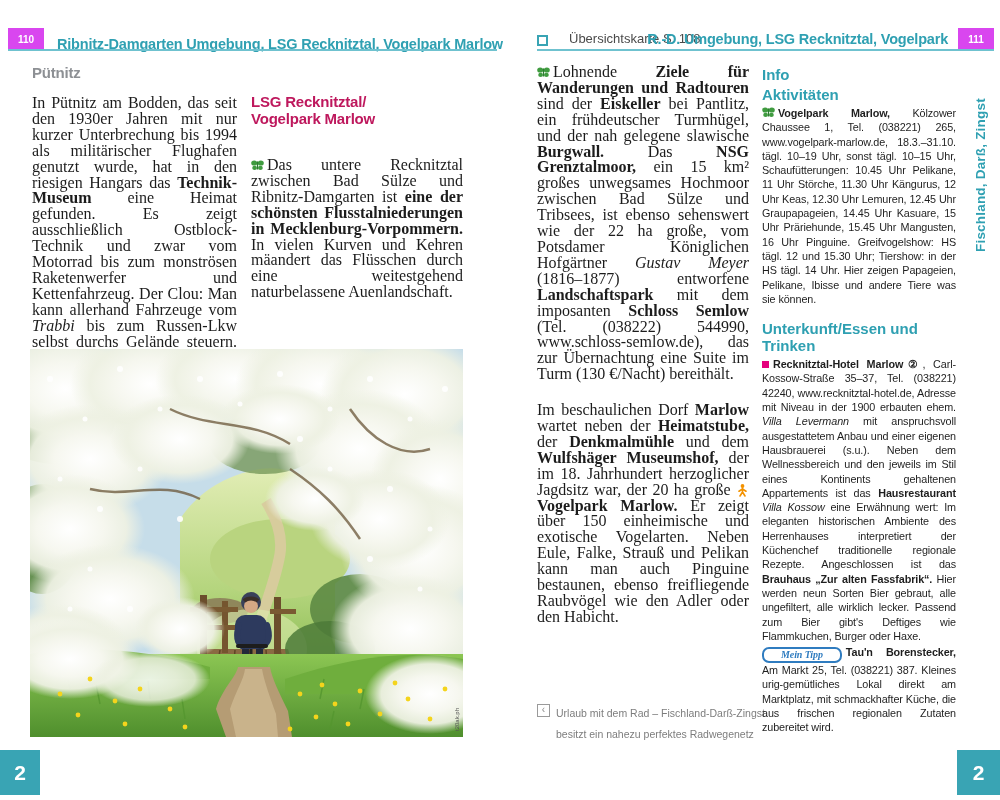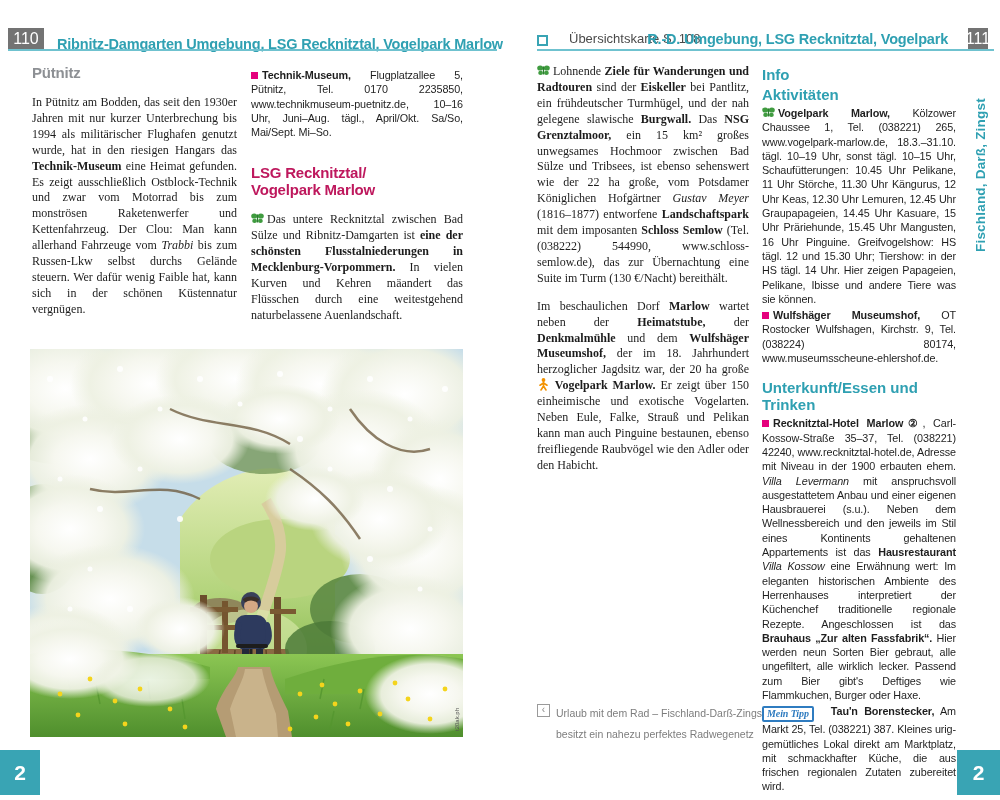--- a/index.html
+++ b/index.html
@@ -1,73 +1,70 @@
 <!DOCTYPE html>
 <html><head>
 <meta charset="utf-8">
 <style>
   html,body{margin:0;padding:0}
   body{width:1000px;height:800px;background:#ffffff;position:relative;overflow:hidden;
        font-family:"Liberation Sans",sans-serif;-webkit-font-smoothing:antialiased}
   .abs{position:absolute}
   
-  .pagenum-box{background:#737373;color:#fff;font-weight:normal;font-size:16px;
+  .pagenum-box{background:#d946ef;color:#fff;font-weight:bold;font-size:10px;
                display:flex;align-items:center;justify-content:center}
   .header-title{color:#2fa0b2;font-weight:bold;font-size:14.5px;letter-spacing:-0.2px;white-space:nowrap}
   .header-rule{background:#6fc2cf;height:2px}
   .map-ref{font-size:13px;color:#4a4a4a;display:flex;align-items:flex-end;gap:21px}
   .map-sq{display:inline-block;width:7px;height:7px;border:2px solid #39a4b4}
   
-  .serif{font-family:"Liberation Serif",serif;font-size:12px;line-height:15.9px;color:#1c1c1c;text-align:justify}
+  .serif{font-family:"Liberation Serif",serif;font-size:16px;line-height:15.9px;color:#1c1c1c;text-align:justify}
   .serif i{font-style:italic}
   .gray-h{color:#8d9094;font-weight:bold;font-size:15px;letter-spacing:-0.2px}
   .teal-h{color:#be185d;font-weight:bold;font-size:15px;line-height:17px;letter-spacing:-0.2px}
   .teal-sh{color:#2fa0b2;font-weight:bold;font-size:15px;margin:0 0 3px 0}
   .entry{font-size:10.8px;line-height:14.3px;color:#1e1e1e;text-align:justify;letter-spacing:-0.1px}
   .entry b{font-weight:bold}
   .bullet{display:inline-block;width:7px;height:7px;background:#e5007d;margin-right:4px;vertical-align:0px}
   .icon-inline{vertical-align:-1px;margin-right:3px}
   .caption{display:flex;gap:6px;align-items:flex-start;width:250px}
   .caption-ic{flex:0 0 auto;width:11px;height:11px;border:1px solid #9a9a9a;color:#8a8a8a;
               font-size:10px;line-height:10px;text-align:center;margin-top:1px}
   .caption-tx{font-size:10.5px;line-height:21px;color:#7d7d7d}
-  .tip-badge{display:inline-block;border:2px solid #2f7cc0;border-radius:2px;color:#2f7cc0;
+  .tip-badge{display:inline-block;border:2px solid #2f7cc0;border-radius:7px;color:#2f7cc0;
              background:#fff;font-family:"Liberation Serif",serif;font-style:italic;font-weight:bold;
-             font-size:10px;line-height:12px;padding:0 3px;margin-right:17px;vertical-align:-2px}
+             font-size:10px;line-height:12px;padding:0 17px;margin-right:4px;vertical-align:-2px}
   .side-tab{position:absolute;right:12px;top:62px;height:190px;writing-mode:vertical-rl;
             transform:rotate(180deg);color:#2fa0b2;font-weight:bold;font-size:13.5px;letter-spacing:.2px}
   .corner{background:#39a4b4;color:#fff;font-weight:bold;font-size:21px;
           display:flex;align-items:center;justify-content:center}
 </style>
 </head>
 <body>
 
 <div class="abs pagenum-box" style="left:8px;top:28px;width:36px;height:22px">110</div>
 <div class="abs header-title" style="left:57px;top:36px">Ribnitz-Damgarten Umgebung, LSG Recknitztal, Vogelpark Marlow</div>
 <div class="abs header-rule" style="left:8px;top:49px;width:489px"></div>
 
 <div class="abs map-ref" style="left:537px;top:31px">
   <span class="map-sq"></span>
   <span>Übersichtskarte S. 108</span>
 </div>
 <div class="abs header-title" style="left:560px;right:52px;top:31px;text-align:right">R.-D. Umgebung, LSG Recknitztal, Vogelpark</div>
-<div class="abs pagenum-box" style="right:12px;top:28px;width:20px;height:22px">111</div>
+<div class="abs pagenum-box" style="right:6px;top:28px;width:36px;height:22px">111</div>
 <div class="abs header-rule" style="left:537px;top:49px;width:457px"></div>
 
 <div class="abs" style="left:32px;top:64px;width:205px">
   <div class="gray-h" style="margin-bottom:14px">Pütnitz</div>
   <div class="serif">In Pütnitz am Bodden, das seit den 1930er Jahren mit nur kurzer Unterbrechung bis 1994 als militärischer Flughafen genutzt wurde, hat in den riesigen Hangars das <b>Technik-Museum</b> eine Heimat gefunden. Es zeigt ausschließlich Ostblock-Technik und zwar vom Motorrad bis zum monströsen Raketenwerfer und Kettenfahrzeug. Der Clou: Man kann allerhand Fahrzeuge vom <i>Trabbi</i> bis zum Russen-Lkw selbst durchs Gelände steuern. Wer dafür wenig Faible hat, kann sich in der schönen Küstennatur vergnügen.</div>
 </div>
 
 <div class="abs" style="left:251px;top:68px;width:212px">
-  <div class="entry">
-    <span class="bullet"></span><span><b>Technik-Museum,</b> Flugplatzallee 5, Pütnitz, Tel. 0170 2235850, www.technikmuseum-puetnitz.de, 10–16 Uhr, Juni–Aug. tägl., April/Okt. Sa/So, Mai/Sept. Mi–So.</span>
-  </div>
   <div class="teal-h" style="margin-top:25px">LSG Recknitztal/<br>Vogelpark Marlow</div>
-  <div class="serif" style="margin-top:14px">
+  <div class="serif" style="margin-top:30px">
     <svg class="icon-inline" width="13" height="11" viewBox="0 0 13 11">
       <g fill="#3f9b3f">
           <ellipse cx="3.2" cy="3" rx="3" ry="2.6"></ellipse>
           <ellipse cx="9.8" cy="3" rx="3" ry="2.6"></ellipse>
       <ellipse cx="3.6" cy="7.9" rx="2.4" ry="2.1"></ellipse>
           <ellipse cx="9.4" cy="7.9" rx="2.4" ry="2.1"></ellipse>
         </g>
       <rect x="5.9" y="1.2" width="1.2" height="8.4" rx="0.6" fill="#2e7d32"></rect>
     </svg><span>Das untere Recknitztal zwischen Bad Sülze und Ribnitz-Damgarten ist <b>eine der schönsten Flusstalniederungen in Mecklenburg-Vorpommern.</b> In vielen Kurven und Kehren mäandert das Flüsschen durch eine weitestgehend naturbelassene Auenlandschaft.</span>
   </div>
@@ -229,21 +226,21 @@
     <svg class="icon-inline" width="13" height="11" viewBox="0 0 13 11">
       <g fill="#3f9b3f">
           <ellipse cx="3.2" cy="3" rx="3" ry="2.6"></ellipse>
           <ellipse cx="9.8" cy="3" rx="3" ry="2.6"></ellipse>
       <ellipse cx="3.6" cy="7.9" rx="2.4" ry="2.1"></ellipse>
           <ellipse cx="9.4" cy="7.9" rx="2.4" ry="2.1"></ellipse>
         </g>
       <rect x="5.9" y="1.2" width="1.2" height="8.4" rx="0.6" fill="#2e7d32"></rect>
     </svg><span>Lohnende <b>Ziele für Wanderungen und Radtouren</b> sind der <b>Eiskeller</b> bei Pantlitz, ein frühdeutscher Turmhügel, und der nah gelegene slawische <b>Burgwall.</b> Das <b>NSG Grenztalmoor,</b> ein 15 km² großes unwegsames Hochmoor zwischen Bad Sülze und Tribsees, ist ebenso sehenswert wie der 22 ha große, vom Potsdamer Königlichen Hofgärtner <i>Gustav Meyer</i> (1816–1877) entworfene <b>Landschaftspark</b> mit dem imposanten <b>Schloss Semlow</b> (Tel. (038222) 544990, www.schloss-semlow.de), das zur Übernachtung eine Suite im Turm (130 €/Nacht) bereithält.</span>
   </div>
-  <div class="serif" style="margin-top:12px">
+  <div class="serif" style="margin-top:20px">
     <span>Im beschaulichen Dorf <b>Marlow</b> wartet neben der <b>Heimatstube,</b> der <b>Denkmalmühle</b> und dem <b>Wulfshäger Museumshof,</b> der im 18. Jahrhundert herzoglicher Jagdsitz war, der 20 ha große </span><svg class="icon-inline" width="9" height="13" viewBox="0 0 9 13" style="margin:0 2px;vertical-align:-2px">
       <circle cx="4.5" cy="2" r="1.9" fill="#f39200"></circle>
       <path d="M4.5,4 L4.5,8 M4.5,5 L1,7.2 M4.5,5 L8,7.2 M4.5,8 L2,12 M4.5,8 L7,12" stroke="#f39200" stroke-width="1.6" fill="none" stroke-linecap="round"></path>
     </svg><span> <b>Vogelpark Marlow.</b> Er zeigt über 150 einheimische und exotische Vogelarten. Neben Eule, Falke, Strauß und Pelikan kann man auch Pinguine bestaunen, ebenso freifliegende Raubvögel wie den Adler oder den Habicht.</span>
   </div>
 </div>
 
 <div class="abs caption" style="left:537px;top:703px">
   <span class="caption-ic">‹</span>
   <span class="caption-tx">Urlaub mit dem Rad – Fischland-Darß-Zingst besitzt ein nahezu perfektes Radwegenetz</span>
@@ -257,23 +254,20 @@
     <svg class="icon-inline" width="13" height="11" viewBox="0 0 13 11">
       <g fill="#3f9b3f">
           <ellipse cx="3.2" cy="3" rx="3" ry="2.6"></ellipse>
           <ellipse cx="9.8" cy="3" rx="3" ry="2.6"></ellipse>
       <ellipse cx="3.6" cy="7.9" rx="2.4" ry="2.1"></ellipse>
           <ellipse cx="9.4" cy="7.9" rx="2.4" ry="2.1"></ellipse>
         </g>
       <rect x="5.9" y="1.2" width="1.2" height="8.4" rx="0.6" fill="#2e7d32"></rect>
     </svg><span><b>Vogelpark Marlow,</b> Kölzower Chaussee 1, Tel. (038221) 265, www.vogelpark-marlow.de, 18.3.–31.10. tägl. 10–19 Uhr, sonst tägl. 10–15 Uhr, Schaufütterungen: 10.45 Uhr Pelikane, 11 Uhr Störche, 11.30 Uhr Kängurus, 12 Uhr Keas, 12.30 Uhr Lemuren, 12.45 Uhr Graupapageien, 14.45 Uhr Kasuare, 15 Uhr Präriehunde, 15.45 Uhr Mangusten, 16 Uhr Pinguine. Greifvogelshow: HS tägl. 12 und 15.30 Uhr; Tiershow: in der HS tägl. 14 Uhr. Hier zeigen Papageien, Pelikane, Ibisse und andere Tiere was sie können.</span>
   </div>
-  <div class="entry" style="margin-top:2px">
-    <span class="bullet"></span><span><b>Wulfshäger Museumshof,</b> OT Rostocker Wulfshagen, Kirchstr. 9, Tel. (038224) 80174, www.museumsscheune-ehlershof.de.</span>
-  </div>
 
   <div class="teal-sh" style="margin-top:14px">Unterkunft/Essen und Trinken</div>
   <div class="entry">
     <span class="bullet"></span><span><b>Recknitztal-Hotel Marlow②</b>, Carl-Kossow-Straße 35–37, Tel. (038221) 42240, www.recknitztal-hotel.de, Adresse mit Niveau in der 1900 erbauten ehem. <i>Villa Levermann</i> mit anspruchsvoll ausgestattetem Anbau und einer eigenen Hausbrauerei (s.u.). Neben dem Wellnessbereich und den jeweils im Stil eines Kontinents gehaltenen Appartements ist das <b>Hausrestaurant</b> <i>Villa Kossow</i> eine Erwähnung wert: Im eleganten historischen Ambiente des Herrenhauses interpretiert der Küchenchef traditionelle regionale Rezepte. Angeschlossen ist das <b>Brauhaus „Zur alten Fassfabrik“.</b> Hier werden neun Sorten Bier gebraut, alle ungefiltert, alle wirklich lecker. Passend zum Bier gibt's Deftiges wie Flammkuchen, Burger oder Haxe.</span>
   </div>
   <div class="entry" style="margin-top:2px">
     <span class="tip-badge">Mein Tipp</span><span><b>Tau'n Borenstecker,</b> Am Markt 25, Tel. (038221) 387. Kleines urig-gemütliches Lokal direkt am Marktplatz, mit schmackhafter Küche, die aus frischen regionalen Zutaten zubereitet wird.</span>
   </div>
 </div>
 

